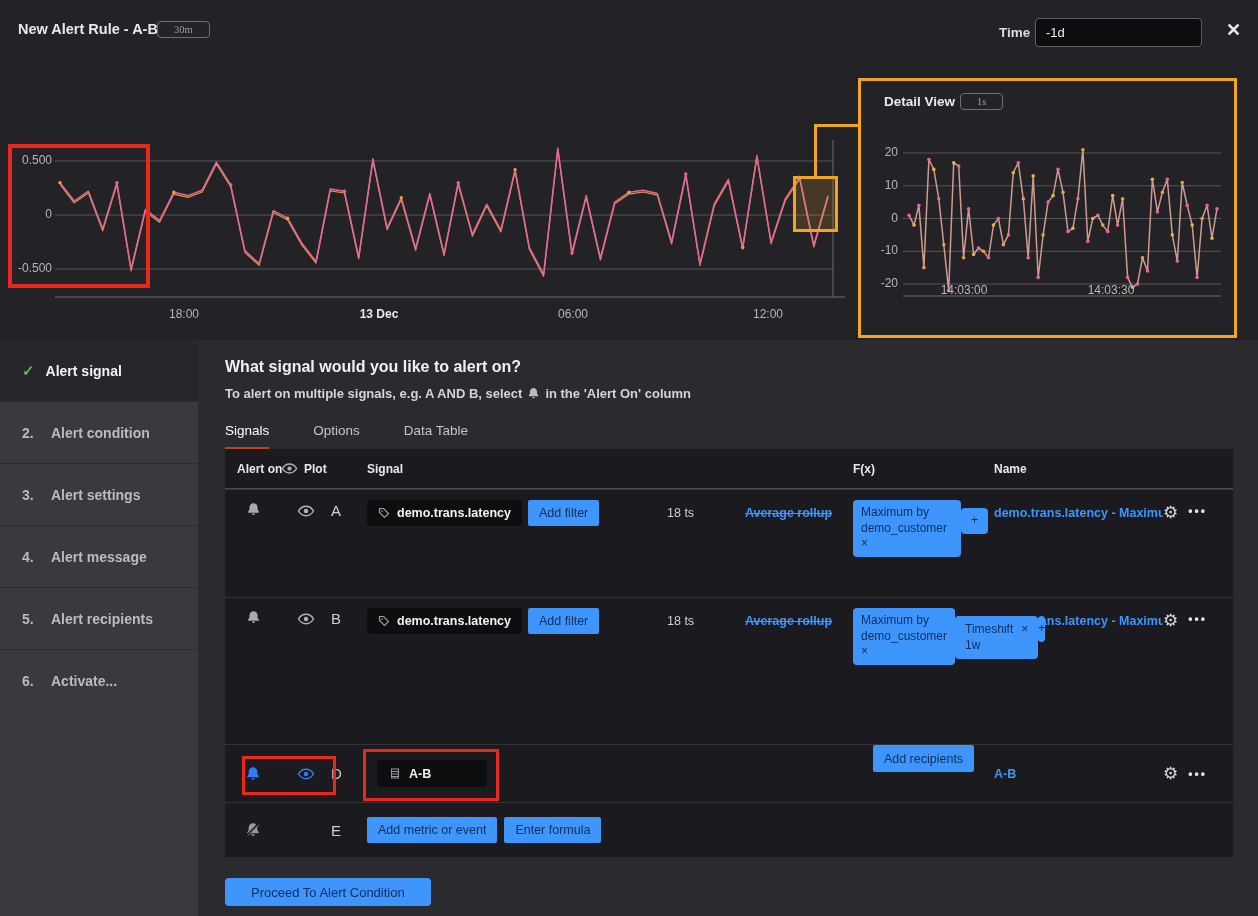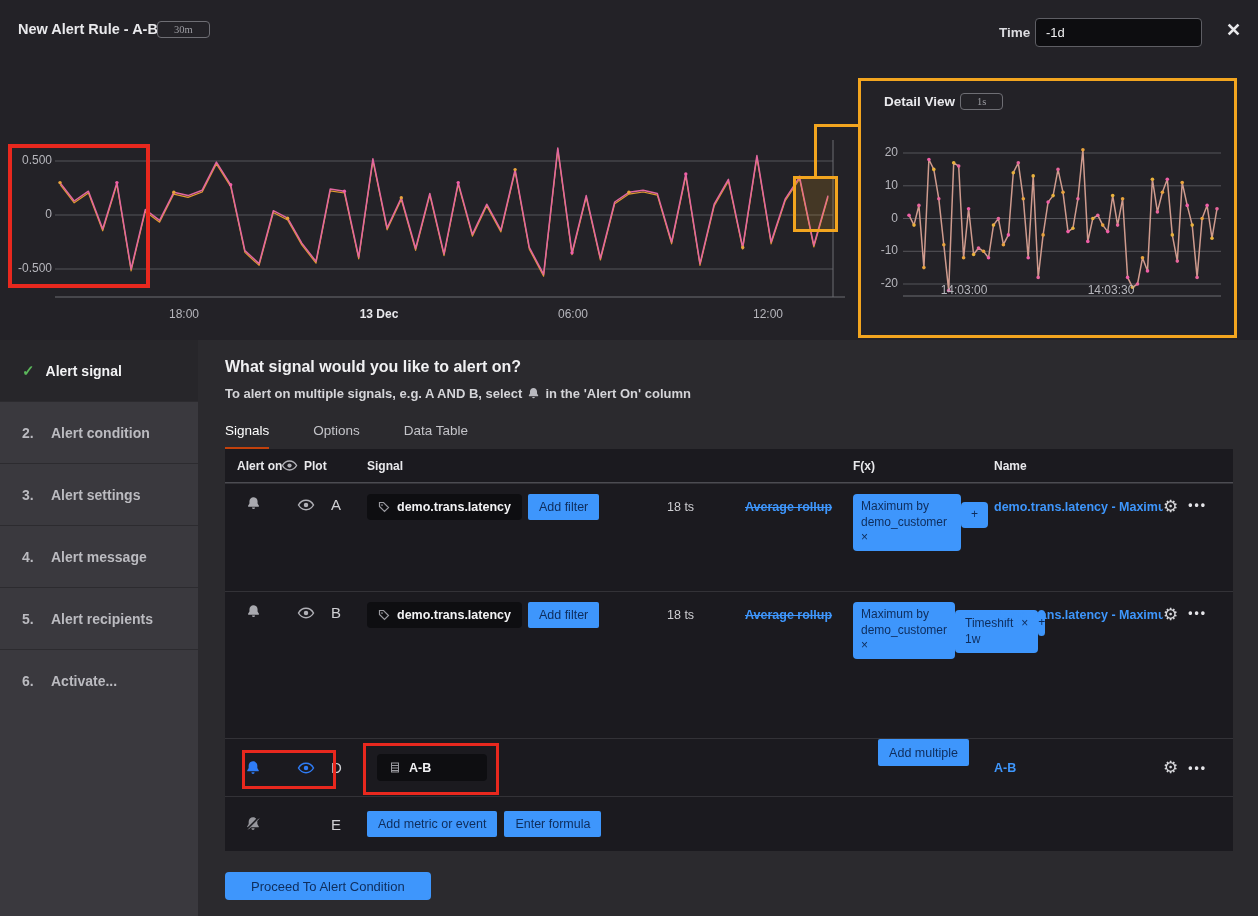--- a/index.html
+++ b/index.html
@@ -52,21 +52,21 @@
   .question { font-size:16px; font-weight:bold; color:#f0f0f2; }
   .subtitle { margin-top:10px; font-size:13px; font-weight:bold; color:#d4d4d8;
               display:flex; align-items:center; gap:5px; }
   .subtitle svg { flex:none; }
   .tabs { margin-top:22px; display:flex; gap:44px; }
   .tab { font-size:13.5px; color:#c4c4c9; padding-bottom:9px; cursor:pointer; }
   .tab.active { color:#ffffff; border-bottom:2px solid #c2410c; }
 
   .table { width:1008px; background:#1b1a1f; }
   .thead, .trow { display:grid; grid-template-columns:56px 50px 36px 300px 70px 112px 145px 1fr 70px; }
-  .thead { height:34px; align-items:center; border-bottom:1px solid #4c4c52;
+  .thead { height:40px; align-items:center; border-bottom:1px solid #4c4c52;
            font-size:12px; font-weight:bold; color:#e9e9ec; }
   .h-alerton { padding-left:12px; white-space:nowrap; }
   .h-plot { grid-column:2 / 4; display:flex; align-items:center; gap:6px; }
   .trow { border-top:1px solid #333237; position:relative; }
   .trow:first-of-type { border-top:none; }
   .row-a { height:108px; } .row-b { height:147px; } .row-d { height:58px; } .row-e { height:55px; }
   .cell { display:flex; }
   .c-icon { justify-content:center; padding-top:12px; color:#a9a9af; }
   .c-letter { padding-top:12px; font-size:15px; color:#cfcfd3; }
   .c-signal { padding-top:10px; gap:6px; align-items:flex-start; }
@@ -414,21 +414,21 @@
                 <line x1="5" y1="8" x2="19" y2="8" stroke="currentColor" stroke-width="2"></line>
                 <line x1="5" y1="13" x2="19" y2="13" stroke="currentColor" stroke-width="2"></line>
                 <line x1="5" y1="18" x2="19" y2="18" stroke="currentColor" stroke-width="2"></line>
                 </svg>
               <span>A-B</span>
             </div>
           </div>
           <div class="cell"></div>
           <div class="cell"></div>
           <div class="cell c-fx">
-            <button class="btn-blue" style="height:27px">Add multiple</button>
+            <button class="btn-blue" style="height:27px">Add recipients</button>
           </div>
           <div class="cell c-name">
               <span class="name-link">A-B</span>
             </div>
           <div class="cell c-actions">
             <span class="gear">⚙</span>
             <span class="dots">•••</span>
           </div>
           <div class="red-box1"></div>
           <div class="red-box2"></div>

